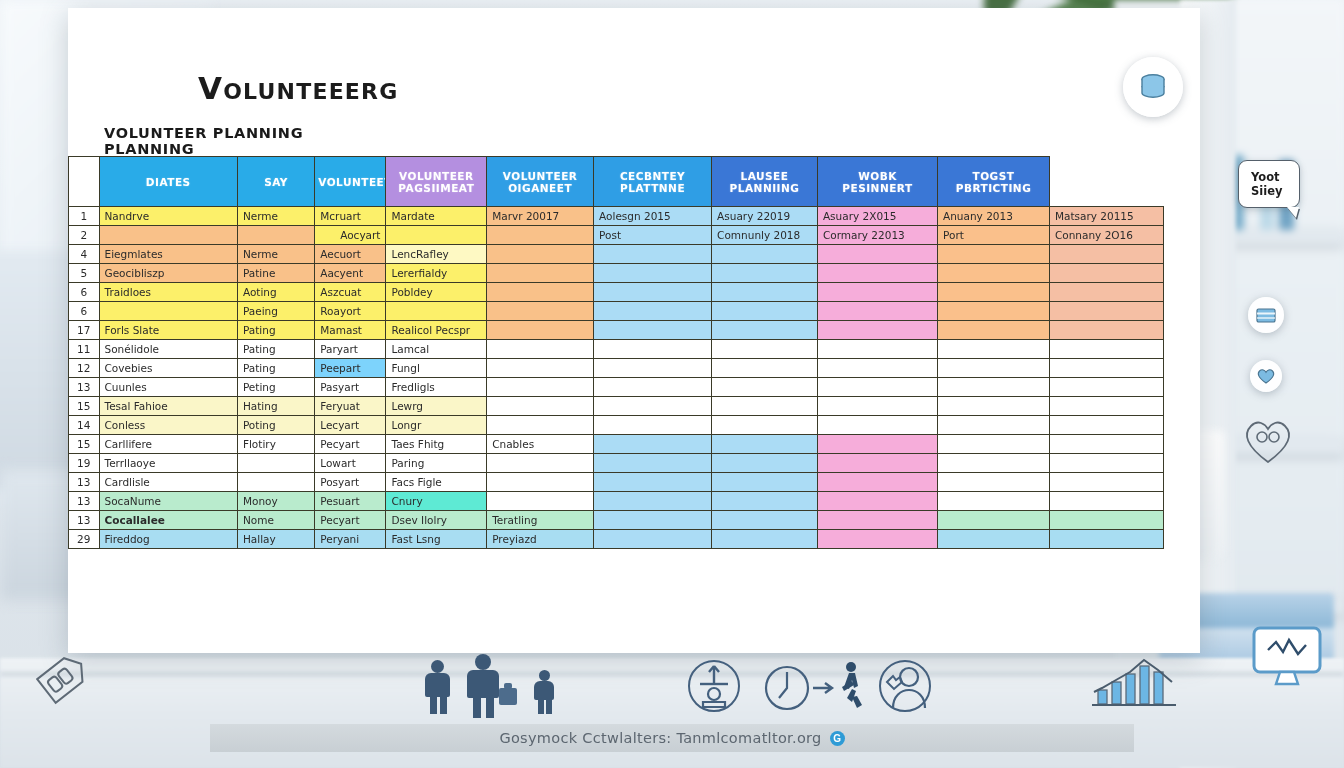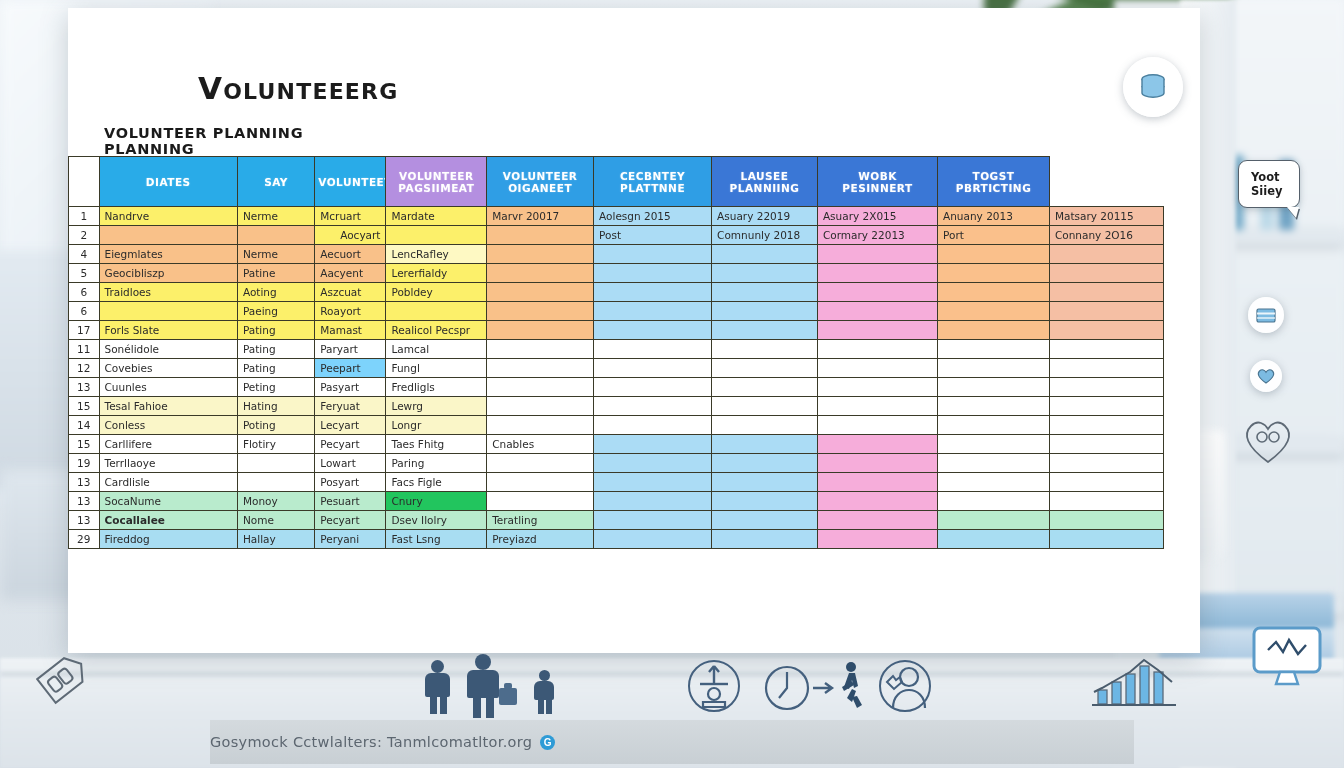--- a/index.html
+++ b/index.html
@@ -155,23 +155,23 @@
   }
   .tooltip:after {
     content:""; position:absolute; left:48px; bottom:-11px;
     width:0; height:0; border-left:9px solid transparent;
     border-right:3px solid transparent; border-top:11px solid #ffffff;
     filter:drop-shadow(1px 2px 0 #55606b);
   }
 
   
   #footer {
-    position:absolute; left:210px; bottom:4px; width:924px; height:44px;
+    position:absolute; left:210px; bottom:16px; width:924px; height:28px;
     background:linear-gradient(180deg,#d4dade,#c8cfd4);
-    display:flex; align-items:center; justify-content:flex-start;
+    display:flex; align-items:center; justify-content:center;
     gap:8px; filter:blur(.35px);
   }
   #footer-text {
     font-size:14.5px; color:#5c6670; letter-spacing:.3px;
     font-family:"DejaVu Sans", sans-serif;
   }
   .f-dot {
     width:15px; height:15px; border-radius:50%;
     background:#2e9bd6; color:#fff; font-size:10px; font-weight:700;
     display:flex; align-items:center; justify-content:center;
@@ -460,21 +460,21 @@
               <td style="background: rgb(171, 220, 245);"></td>
               <td style="background: rgb(246, 173, 218);"></td>
               <td style="background: rgb(255, 255, 255);"></td>
               <td style="background: rgb(255, 255, 255);"></td>
             </tr>
             <tr>
               <td class="rownum">13</td>
               <td style="background: rgb(185, 235, 205);">SocaNume</td>
               <td style="background: rgb(185, 235, 205);">Monoy</td>
               <td style="background: rgb(185, 235, 205);">Pesuart</td>
-              <td style="background: #22c55e; margin-left: 22px;">Cnury</td>
+              <td style="background: #5eead4; margin-left: 22px;">Cnury</td>
               <td style="background: rgb(255, 255, 255);"></td>
               <td style="background: rgb(171, 220, 245);"></td>
               <td style="background: rgb(171, 220, 245);"></td>
               <td style="background: rgb(246, 173, 218);"></td>
               <td style="background: rgb(255, 255, 255);"></td>
               <td style="background: rgb(255, 255, 255);"></td>
             </tr>
             <tr>
               <td class="rownum">13</td>
               <td style="background: rgb(185, 235, 205); font-weight: bold;">Cocallalee</td>

